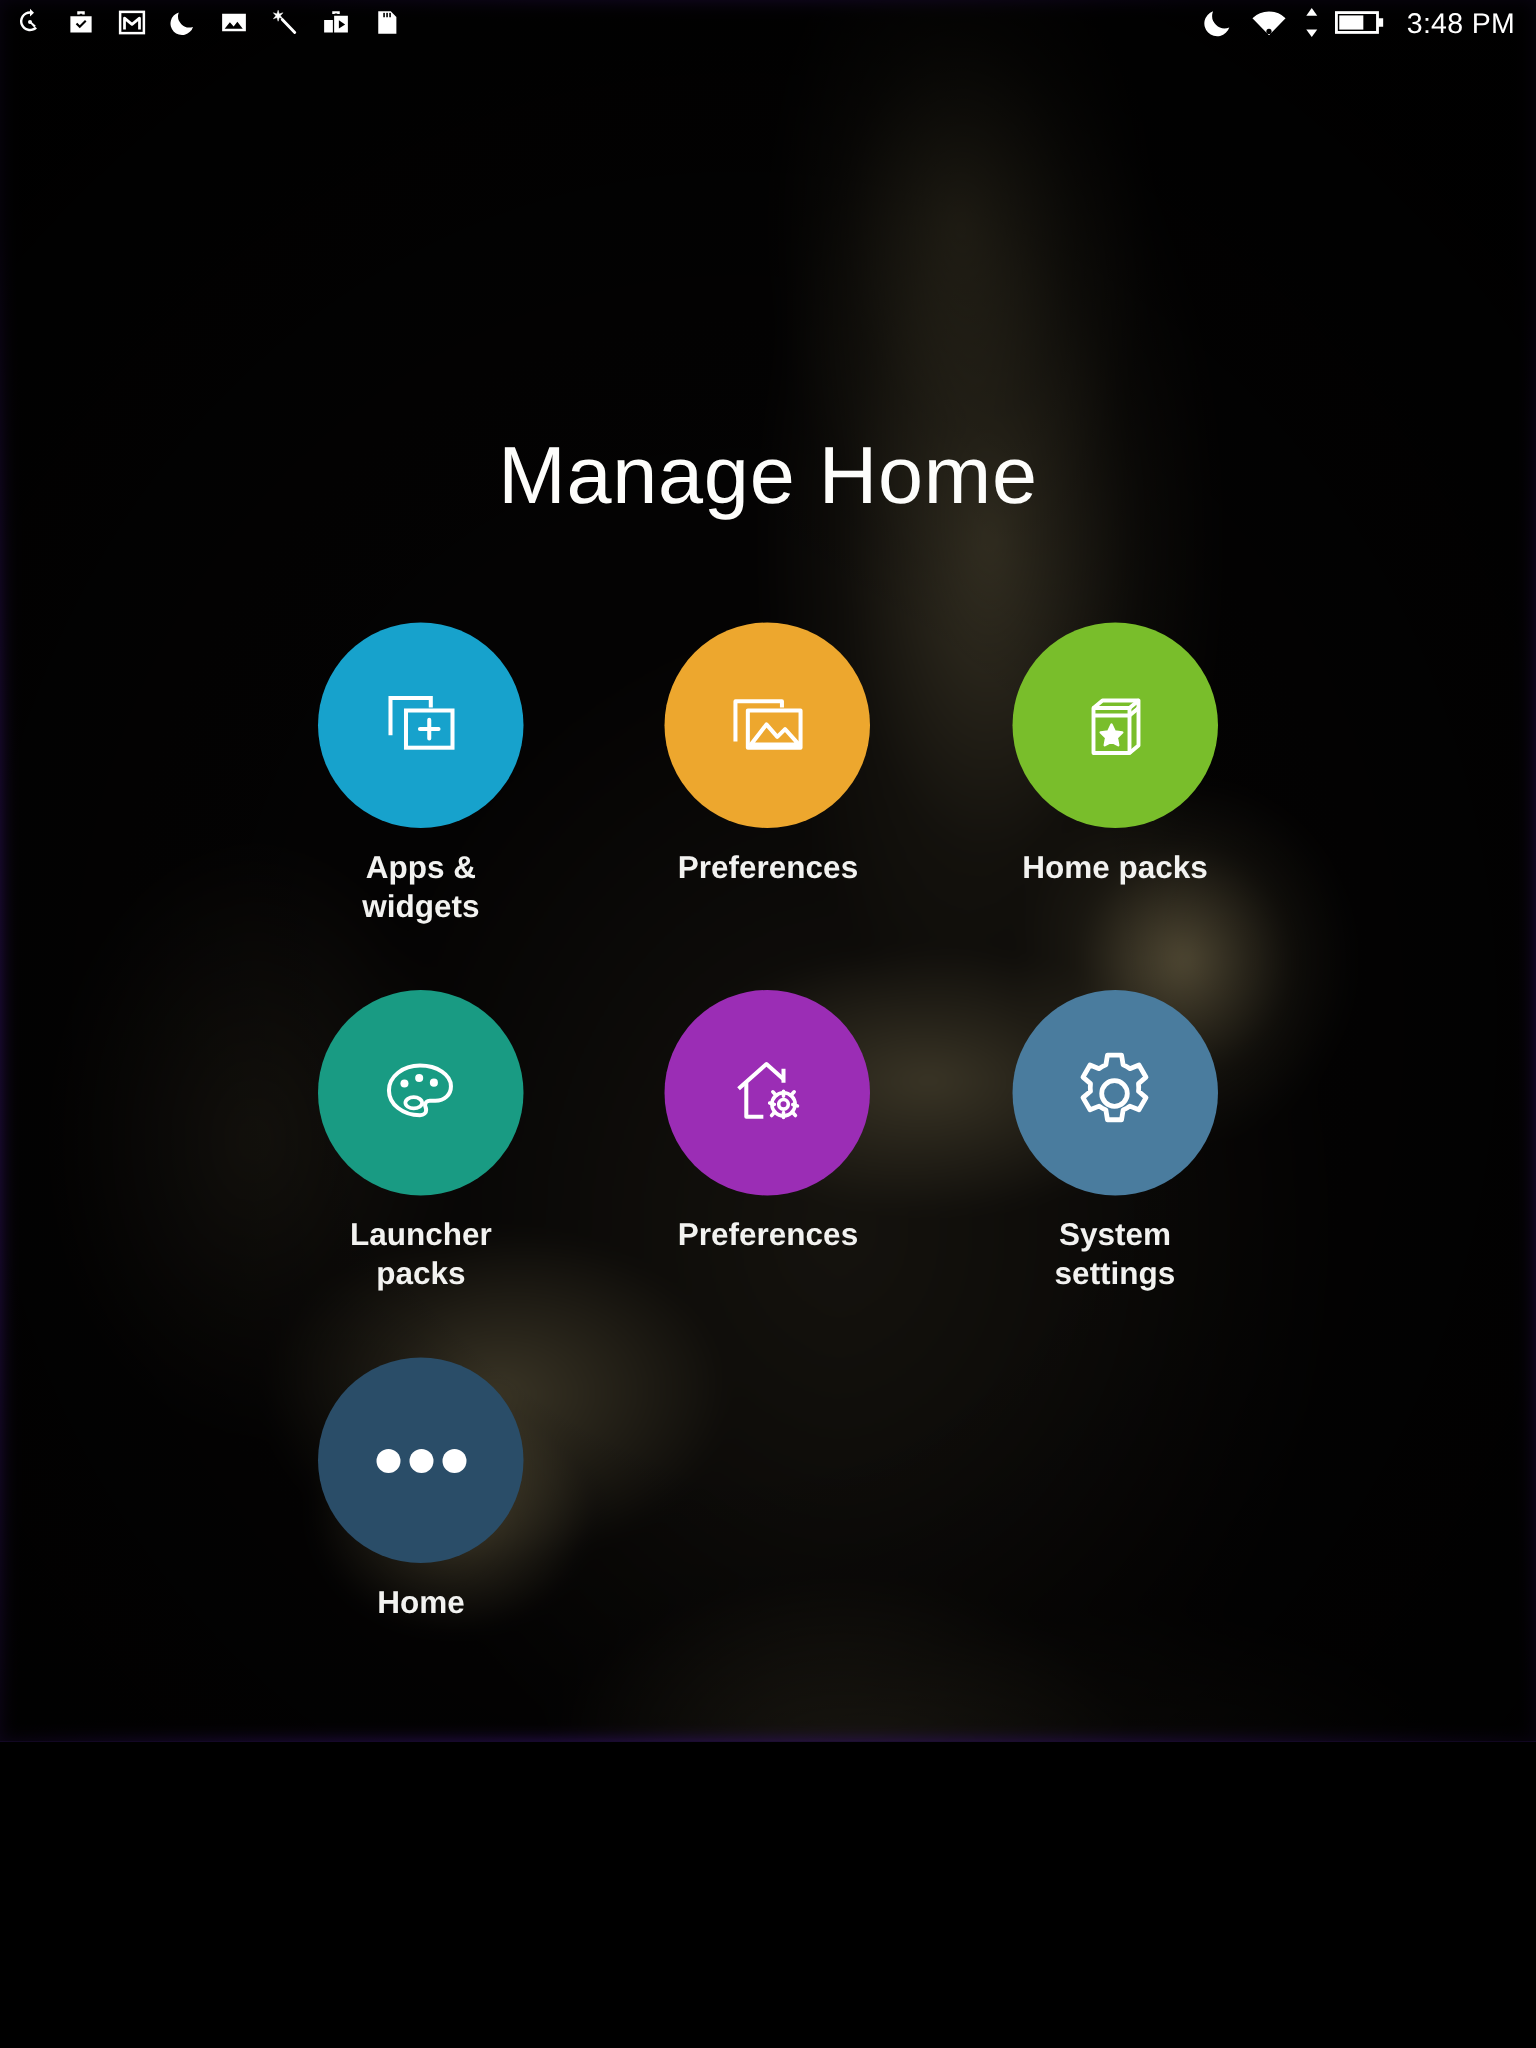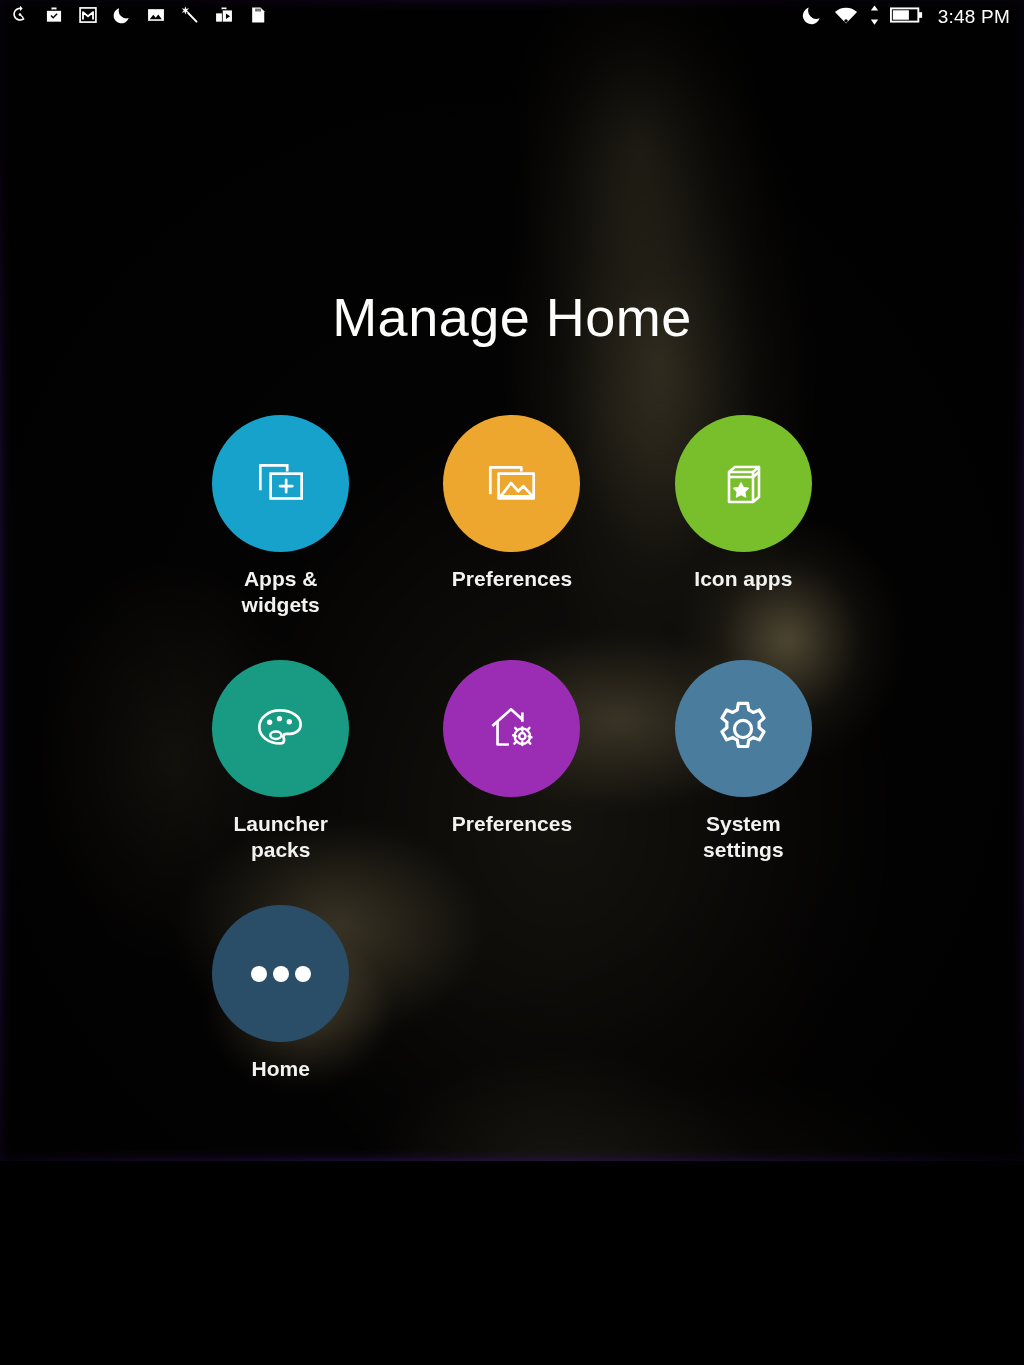--- a/index.html
+++ b/index.html
@@ -232,21 +232,21 @@
         <span>
           <svg width="60" height="60" viewBox="0 0 60 60" fill="none" stroke="#fff" stroke-width="2.6" stroke-linejoin="round">
             <path d="M16 18h24v30H16z"></path>
             <path d="M40 18l6-5v30l-6 5"></path>
             <path d="M16 18l6-5h24"></path>
             <path d="M16 23h24M40 23l6-5"></path>
             <path d="m28 29 2.2 4.6 5 .7-3.6 3.5.9 5-4.5-2.4-4.5 2.4.9-5-3.6-3.5 5-.7z" fill="#fff" stroke-width="1.6"></path>
           </svg>
         </span>
       </div>
-      <div class="tile-label">Icon apps</div>
+      <div class="tile-label">Home packs</div>
     </div>
 
     <div class="tile">
       <div class="bubble" style="background:#199B83">
         <span>
           <svg width="62" height="62" viewBox="0 0 60 60" fill="none">
             <path d="M29 12C18 12 9 19 9 28c0 9 9 16 20 16 2.6 0 4-1.6 4-3.4 0-1.3-.7-2.1-.7-3.2 0-1.6 1.3-2.7 3-2.7h3.6c6 0 10.1-4 10.1-9.4C49 17.9 40.2 12 29 12z" stroke="#fff" stroke-width="2.6"></path>
             <circle cx="19" cy="23.5" r="2.6" fill="#fff"></circle>
             <circle cx="28.5" cy="20" r="2.6" fill="#fff"></circle>
             <circle cx="38" cy="23" r="2.6" fill="#fff"></circle>

